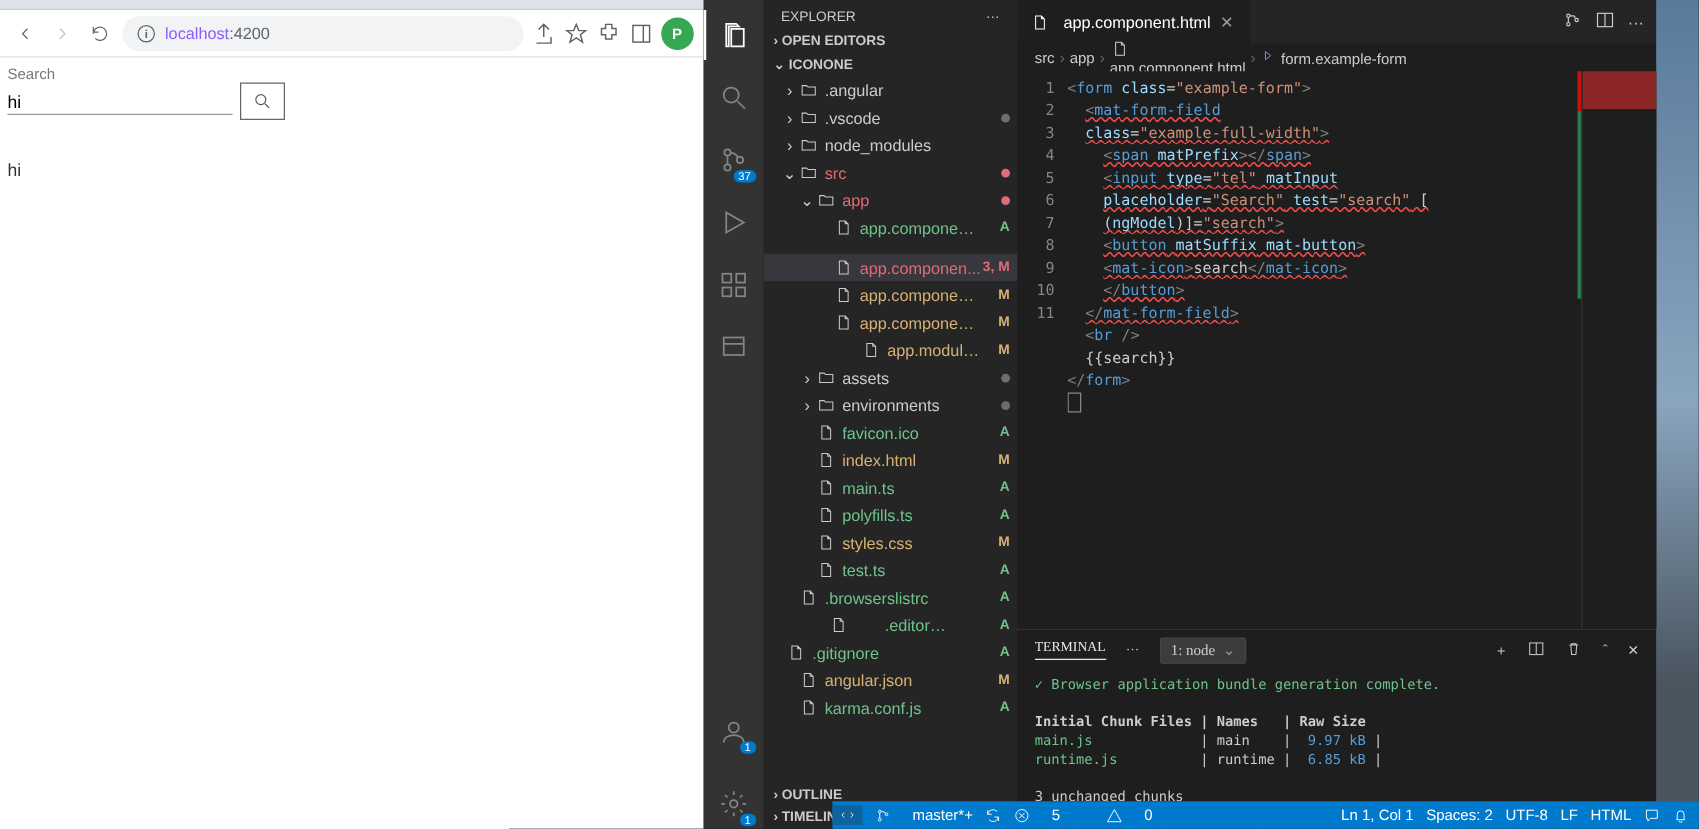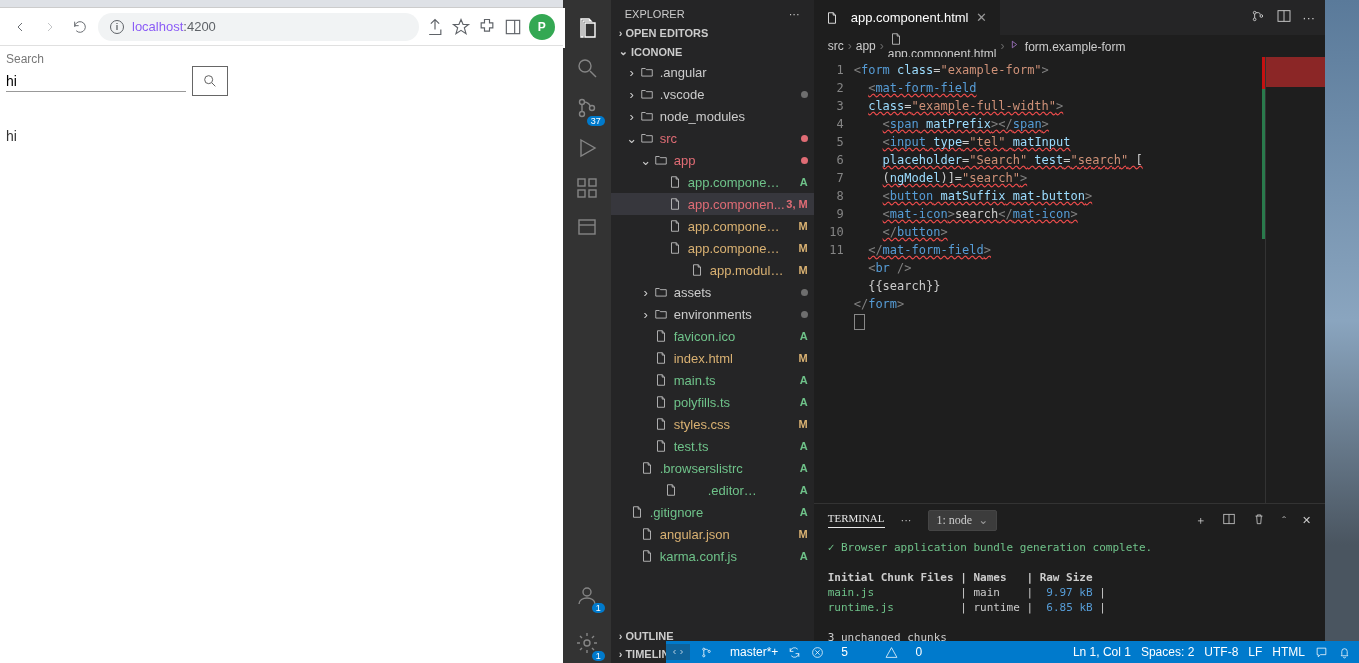--- a/index.html
+++ b/index.html
@@ -14,32 +14,32 @@
 .tbic { width:20px; height:20px; display:flex; align-items:center; justify-content:center; color:#5f6368; cursor:pointer; }
 .avatar { width:26px; height:26px; border-radius:50%; background:#34a853; color:#fff; display:flex; align-items:center; justify-content:center; font-weight:bold; font-size:12px; }
 .page { flex:1; padding:6px; font-family:Arial; font-size:12px; color:#555; }
 .plabel { font-size:12px; color:#777; }
 .prow { display:flex; align-items:center; }
 .pinput { width:180px; border:none; border-bottom:1px solid #999; font-size:14px; padding:2px 0; outline:none; }
 .psearch { width:36px; height:30px; border:1px solid #666; display:flex; align-items:center; justify-content:center; background:#fff; margin-left:6px; }
 .pout { margin-top:32px; font-size:14px; color:#333; }
 
 .vscode { flex:1; display:flex; background:#1e1e1e; color:#ccc; }
-.actbar { width:48px; background:#333; display:flex; flex-direction:column; align-items:center; padding-top:8px; }
+.actbar { width:48px; background:#333; display:flex; flex-direction:column; align-items:center; padding-top:8px; gap:10px; }
 .aicon { width:48px; height:40px; display:flex; align-items:center; justify-content:center; color:#858585; cursor:pointer; position:relative; }
 .aicon.active { color:#fff; border-left:2px solid #fff; }
 .badge { position:absolute; background:#007acc; color:#fff; font-size:9px; border-radius:8px; padding:0 4px; bottom:2px; right:6px; min-width:12px; text-align:center; }
 .abot { margin-top:auto; margin-bottom:8px; }
 
 .sidebar { width:203px; background:#252526; display:flex; flex-direction:column; font-size:11px; }
 .sb-hdr { display:flex; align-items:center; justify-content:space-between; padding:8px 14px 4px; color:#ccc; text-transform:uppercase; font-size:11px; }
 .sb-sec { padding:3px 8px; color:#ccc; font-weight:bold; font-size:11px; cursor:pointer; display:flex; align-items:center; gap:3px; }
 .tree { flex:1; overflow-y:auto; }
 .row { display:flex; align-items:center; height:22px; padding-right:6px; cursor:pointer; font-size:13px; }
-.row.sel { background:#37373d; }
+.row.sel { background:#37373d;margin-top:10px; }
 .tw { width:14px; display:flex; justify-content:center; }
 .ic { width:16px; height:16px; display:flex; align-items:center; justify-content:center; margin-right:5px; }
 .lbl { flex:1; color:#ccc; white-space:nowrap; overflow:hidden; text-overflow:ellipsis; }
 .dec { font-size:11px; font-weight:bold; width:22px; text-align:right; }
 .c-A { color:#6fc38a; }
 .c-M { color:#d9b172; }
 .c-E { color:#e06c75; }
 .dot { width:7px; height:7px; border-radius:50%; }
 
 .main { flex:1; display:flex; flex-direction:column; min-width:0; }

